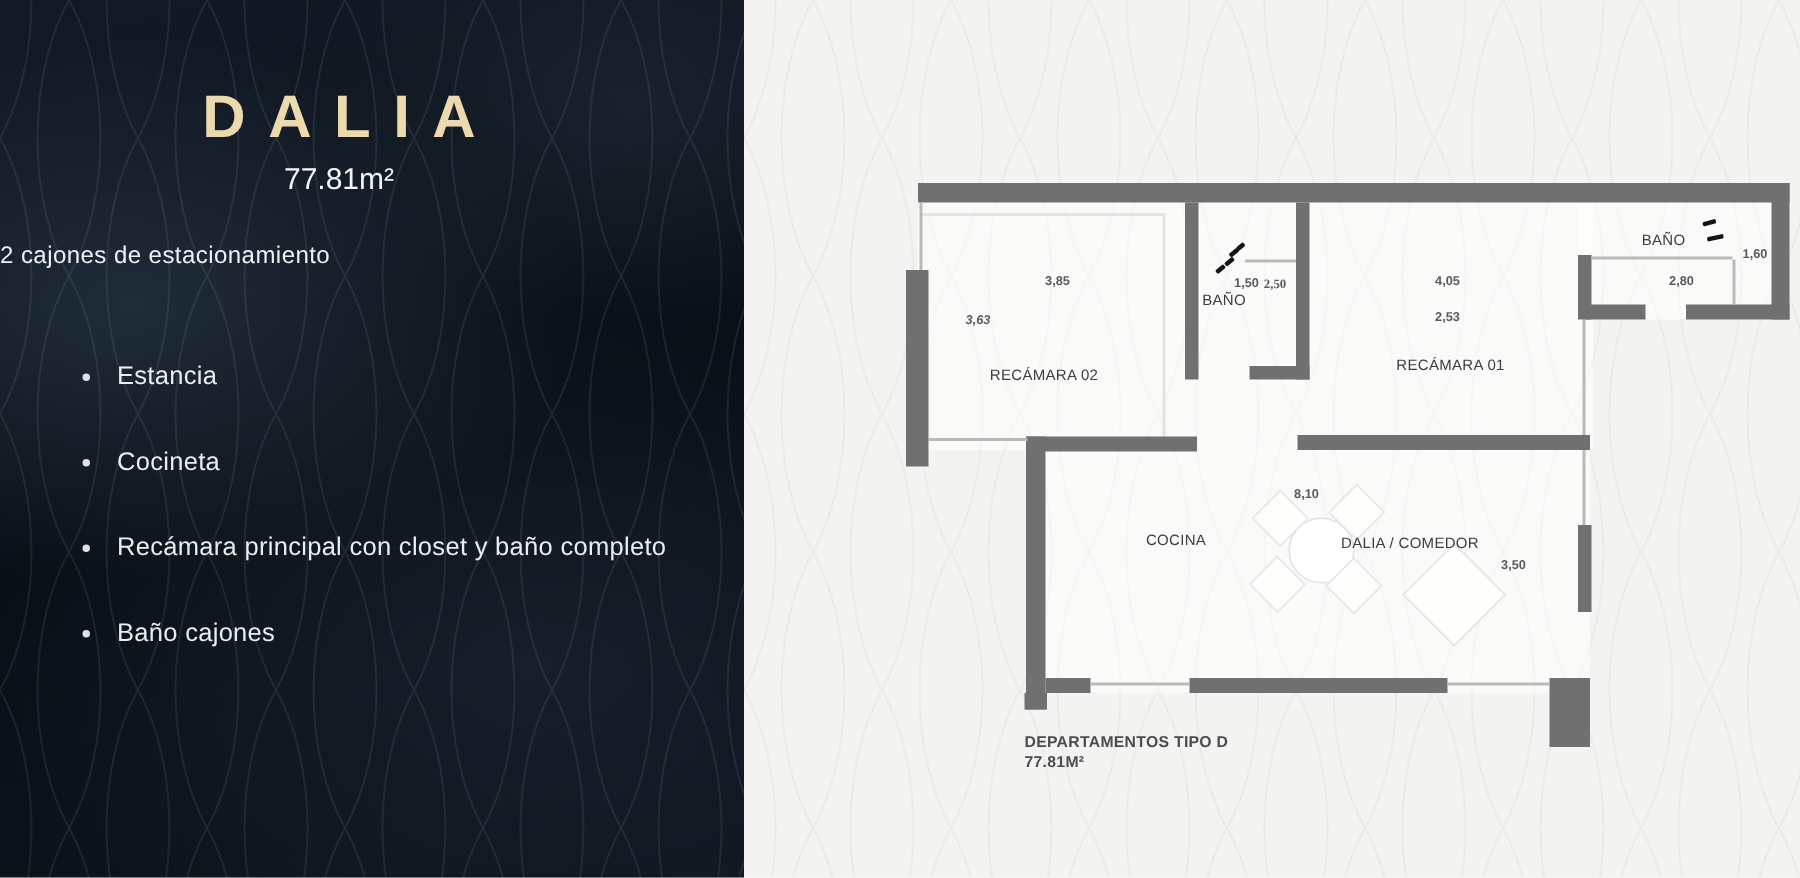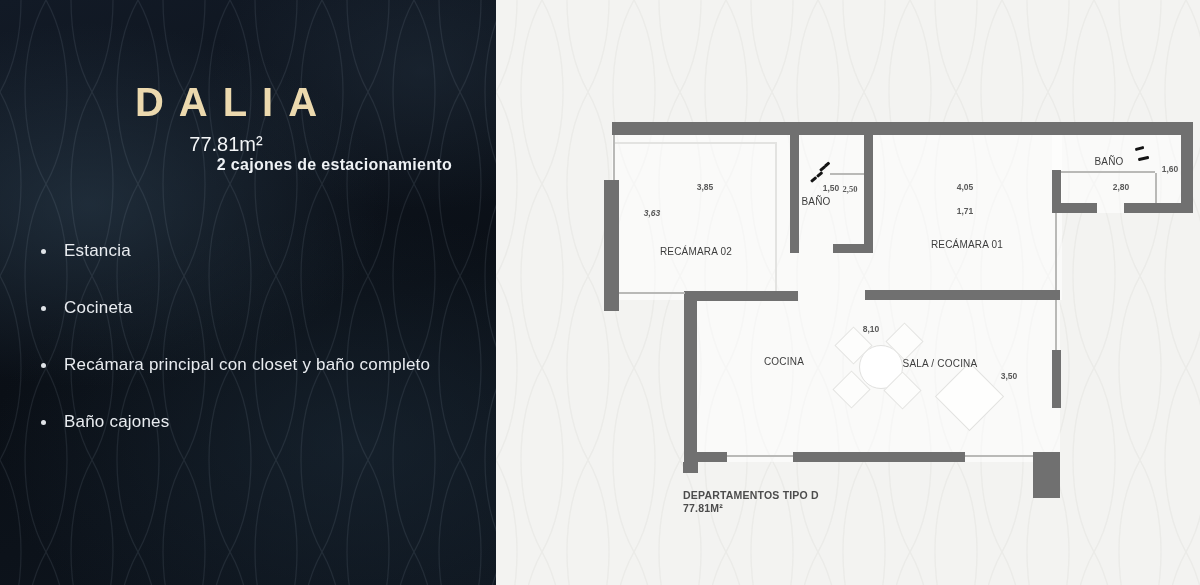--- a/index.html
+++ b/index.html
@@ -7,25 +7,25 @@
   .slide{position:relative;width:1200px;height:585px;background:#f3f3f1;}
 
   
   .left-panel{position:absolute;left:0;top:0;width:496px;height:585px;overflow:hidden;
     background:
       radial-gradient(420px 260px at 18% 35%, rgba(45,64,80,0.55), rgba(45,64,80,0) 70%),
       radial-gradient(520px 330px at 72% 76%, rgba(30,46,60,0.5), rgba(30,46,60,0) 70%),
       radial-gradient(300px 200px at 85% 12%, rgba(36,50,64,0.45), rgba(36,50,64,0) 70%),
       linear-gradient(165deg,#121a26,#0a0f16 55%,#0e151e);}
   .lattice{position:absolute;left:0;top:0;width:100%;height:100%;display:block;}
-  .panel-content{position:relative;width:452px;padding-top:80px;}
+  .panel-content{position:relative;width:452px;padding-top:56px;}
   .brand-title{text-align:center;font-size:40px;font-weight:600;letter-spacing:15px;padding-left:15px;color:#ecd9ae;}
   .brand-area{text-align:center;font-size:20px;color:#f3f5f7;margin-top:8px;}
-  .brand-parking{text-align:right;font-size:16px;font-weight:700;color:#eef1f4;letter-spacing:0.3px;}
-  .features{position:absolute;left:2px;top:240px;width:496px;}
+  .brand-parking{text-align:left;font-size:16px;font-weight:400;color:#eef1f4;margin-top:30px;letter-spacing:0.3px;}
+  .features{position:absolute;left:16px;top:240px;width:496px;}
   .feature-row{display:flex;align-items:center;height:22px;margin-bottom:35px;}
   .feature-dot{width:5px;height:5px;border-radius:50%;background:#dfe3e7;margin-left:39px;flex:0 0 auto;}
   .feature-text{margin-left:18px;font-size:17px;color:#e9ecf0;letter-spacing:0.2px;white-space:nowrap;}
 
   
   .right-panel{position:absolute;left:496px;top:0;width:704px;height:585px;background:#f3f3f1;overflow:hidden;}
 
   
   .plan{position:absolute;left:0;top:0;width:1200px;height:585px;}
   .room-fill{position:absolute;background:rgba(255,255,255,0.55);}
@@ -109,28 +109,28 @@
     <div style="position:absolute;left:1133px;top:144px;width:20px;height:20px;">
       <div class="steam-dash" style="left:2px;top:3px;width:9px;height:2.5px;transform:rotate(-15deg);"></div>
       <div class="steam-dash" style="left:5px;top:13px;width:11px;height:2.5px;transform:rotate(-12deg);"></div>
     </div>
 
     <div class="plan-label" style="left:696px;top:251px;">RECÁMARA 02</div>
     <div class="plan-label" style="left:967px;top:244px;">RECÁMARA 01</div>
     <div class="plan-label" style="left:816px;top:201px;">BAÑO</div>
     <div class="plan-label" style="left:1109px;top:161px;">BAÑO</div>
     <div class="plan-label" style="left:784px;top:361px;">COCINA</div>
-    <div class="plan-label" style="left:940px;top:363px;">SALA / COCINA</div>
+    <div class="plan-label" style="left:940px;top:363px;">DALIA / COMEDOR</div>
 
     <div class="plan-dim" style="left:705px;top:187px;">3,85</div>
     <div class="plan-dim" style="left:652px;top:213px;font-style:italic;">3,63</div>
     <div class="plan-dim" style="left:831px;top:188px;">1,50</div>
     <div class="plan-dim" style="left:850px;top:189px;font-family:Liberation Serif, serif;">2,50</div>
     <div class="plan-dim" style="left:965px;top:187px;">4,05</div>
-    <div class="plan-dim" style="left:965px;top:211px;">1,71</div>
+    <div class="plan-dim" style="left:965px;top:211px;">2,53</div>
     <div class="plan-dim" style="left:1121px;top:187px;">2,80</div>
     <div class="plan-dim" style="left:1170px;top:169px;">1,60</div>
     <div class="plan-dim" style="left:871px;top:329px;">8,10</div>
     <div class="plan-dim" style="left:1009px;top:376px;">3,50</div>
 
     <div class="plan-footer">
       <div>DEPARTAMENTOS TIPO D</div>
       <div>77.81M²</div>
     </div>
   </div>

